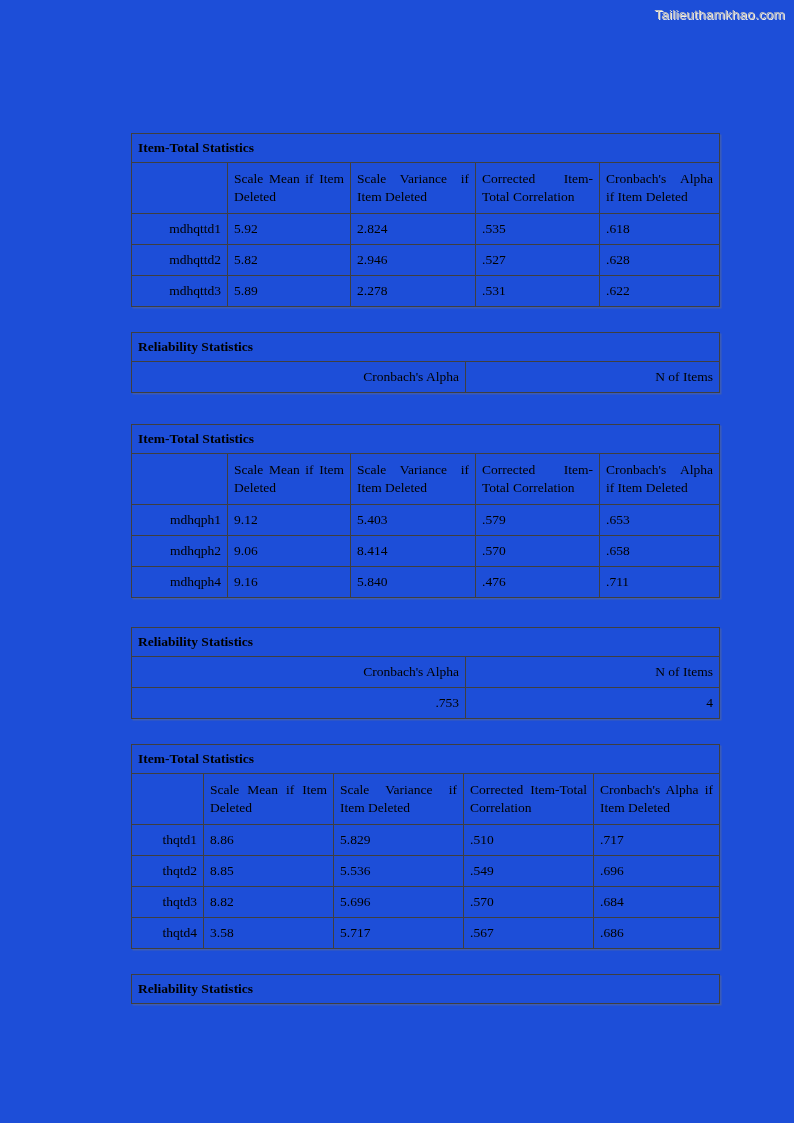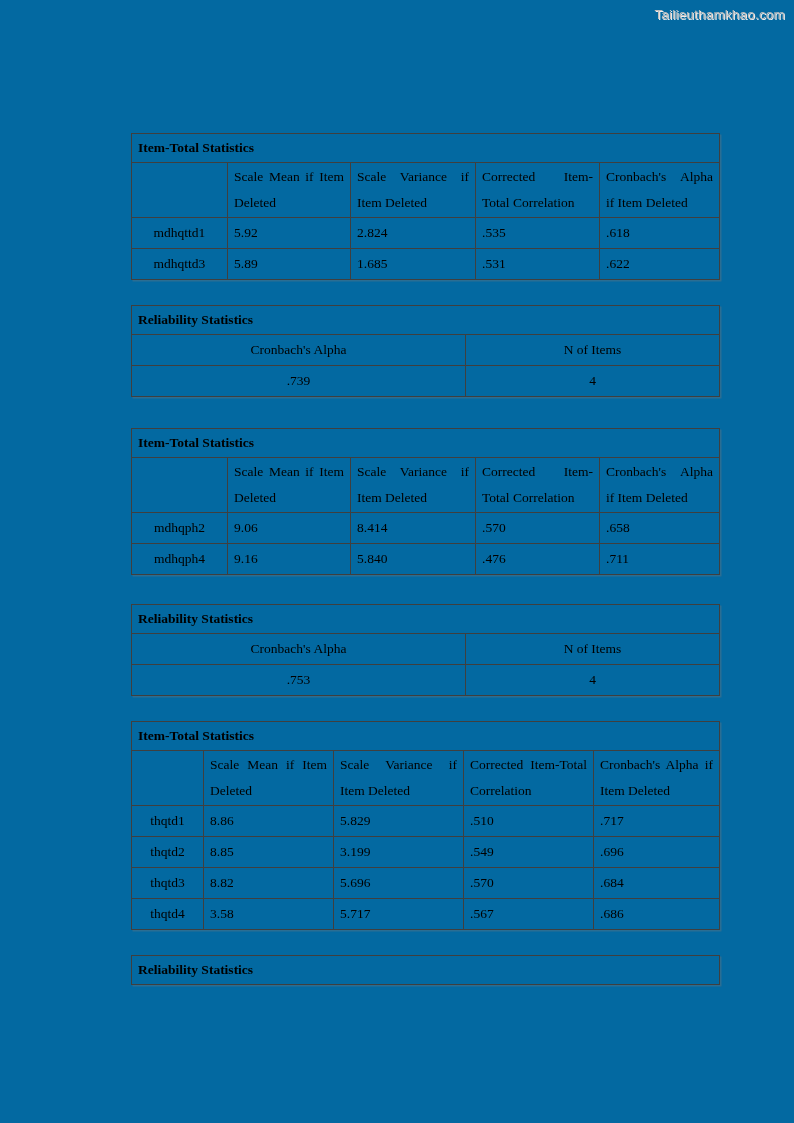--- a/index.html
+++ b/index.html
@@ -1,20 +1,20 @@
 <!DOCTYPE html>
 <html><head>
 <meta charset="utf-8">
 <style>
   html, body { margin: 0; padding: 0; background: #ffffff; }
   .page {
     position: relative;
     width: 794px;
     height: 1123px;
-    background: #0369a1;
+    background: #1d4ed8;
     overflow: hidden;
     font-family: "Liberation Serif", serif;
     color: #000000;
   }
   .watermark {
     position: absolute;
     top: 7px;
     right: 9px;
     font-family: "Liberation Sans", sans-serif;
     font-size: 13.5px;
@@ -43,25 +43,25 @@
     overflow: hidden;
   }
   tr.title-row td {
     font-weight: bold;
     height: 26px;
   }
   tr.header-row td {
     height: 48px;
     text-align: justify;
     vertical-align: middle;
-    line-height: 26px;
+    line-height: 18px;
   }
   tr.data-row td { height: 28px; }
   tr.rel-row td { height: 28px; }
-  td.lbl { text-align: center; }
+  td.lbl { text-align: right; }
   td.num { text-align: left; }
   .mt-first { margin-top: 133px; }
   .mt-a { margin-top: 25px; }
   .mt-b { margin-top: 31px; }
   .mt-c { margin-top: 29px; }
 </style>
 </head>
 <body>
 
 <div class="page">
@@ -90,45 +90,48 @@
           <td>Cronbach's Alpha if Item Deleted</td>
         </tr>
         <tr class="data-row">
           <td class="lbl">mdhqttd1</td>
           <td class="num">5.92</td>
           <td class="num">2.824</td>
           <td class="num">.535</td>
           <td class="num">.618</td>
         </tr>
         <tr class="data-row">
+          <td class="lbl">mdhqttd2</td>
+          <td class="num">5.82</td>
+          <td class="num">2.946</td>
+          <td class="num">.527</td>
+          <td class="num">.628</td>
+        </tr>
+        <tr class="data-row">
           <td class="lbl">mdhqttd3</td>
           <td class="num">5.89</td>
-          <td class="num">1.685</td>
+          <td class="num">2.278</td>
           <td class="num">.531</td>
           <td class="num">.622</td>
         </tr>
       </tbody>
     </table>
 
     <table class="stat-table mt-a">
       <colgroup>
           <col style="width:334px">
           <col style="width:254px">
         </colgroup>
       <tbody>
         <tr class="title-row">
           <td colspan="2">Reliability Statistics</td>
         </tr>
         <tr class="rel-row">
           <td class="lbl">Cronbach's Alpha</td>
           <td class="lbl">N of Items</td>
-        </tr>
-        <tr class="rel-row">
-          <td class="lbl">.739</td>
-          <td class="lbl">4</td>
         </tr>
       </tbody>
     </table>
 
     <table class="stat-table mt-b">
       <colgroup>
           <col style="width:96px">
           <col style="width:123px">
           <col style="width:125px">
           <col style="width:124px">
@@ -139,20 +142,27 @@
           <td colspan="5">Item-Total Statistics</td>
         </tr>
         <tr class="header-row">
           <td></td>
           <td>Scale Mean if Item Deleted</td>
           <td>Scale Variance if Item Deleted</td>
           <td>Corrected Item-Total Correlation</td>
           <td>Cronbach's Alpha if Item Deleted</td>
         </tr>
         <tr class="data-row">
+          <td class="lbl">mdhqph1</td>
+          <td class="num">9.12</td>
+          <td class="num">5.403</td>
+          <td class="num">.579</td>
+          <td class="num">.653</td>
+        </tr>
+        <tr class="data-row">
           <td class="lbl">mdhqph2</td>
           <td class="num">9.06</td>
           <td class="num">8.414</td>
           <td class="num">.570</td>
           <td class="num">.658</td>
         </tr>
         <tr class="data-row">
           <td class="lbl">mdhqph4</td>
           <td class="num">9.16</td>
           <td class="num">5.840</td>
@@ -204,21 +214,21 @@
         <tr class="data-row">
           <td class="lbl">thqtd1</td>
           <td class="num">8.86</td>
           <td class="num">5.829</td>
           <td class="num">.510</td>
           <td class="num">.717</td>
         </tr>
         <tr class="data-row">
           <td class="lbl">thqtd2</td>
           <td class="num">8.85</td>
-          <td class="num">3.199</td>
+          <td class="num">5.536</td>
           <td class="num">.549</td>
           <td class="num">.696</td>
         </tr>
         <tr class="data-row">
           <td class="lbl">thqtd3</td>
           <td class="num">8.82</td>
           <td class="num">5.696</td>
           <td class="num">.570</td>
           <td class="num">.684</td>
         </tr>

